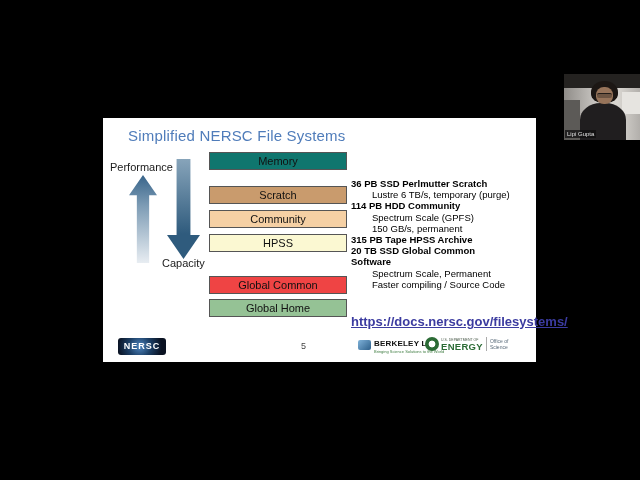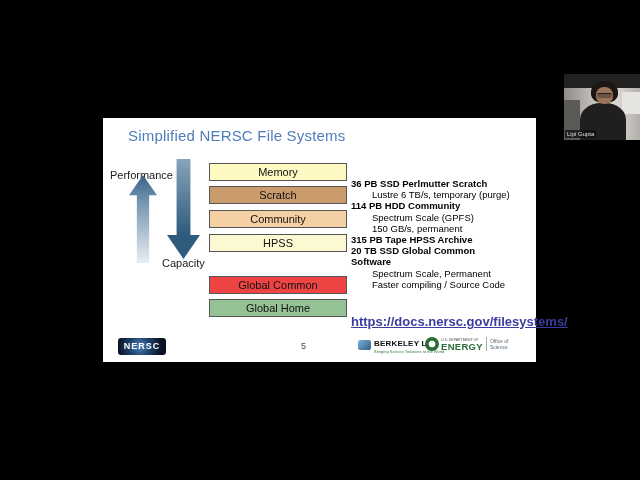--- a/index.html
+++ b/index.html
@@ -7,21 +7,21 @@
               font-family:"Liberation Sans", sans-serif; }
   .stage { position:absolute; left:0; top:0; width:640px; height:480px; background:#000; }
 
   
   .slide { position:absolute; left:103px; top:118px; width:433px; height:244px;
            background:#ffffff; }
   .slide-title { position:absolute; left:25px; top:9px; font-size:15px; letter-spacing:0.2px;
                  color:#4f7cba; white-space:nowrap; }
 
   
-  .perf-label { position:absolute; left:7px; top:43px; font-size:11px; color:#1a1a1a;margin-top:8px; }
+  .perf-label { position:absolute; left:7px; top:43px; font-size:11px; color:#1a1a1a; }
   .cap-label  { position:absolute; left:59px; top:139px; font-size:11px; color:#1a1a1a; }
   .arrow-up { position:absolute; left:26px; top:57px; width:28px; height:88px;
               background:linear-gradient(#38648a, #7d9cb5 35%, #e8edf2);
               clip-path:polygon(50% 0, 100% 23%, 72% 23%, 72% 100%, 28% 100%, 28% 23%, 0 23%); }
   .arrow-down { position:absolute; left:64px; top:41px; width:33px; height:100px;
               background:linear-gradient(#87a4ba, #2f5b7d 75%);
               clip-path:polygon(29% 0, 71% 0, 71% 76%, 100% 76%, 50% 100%, 0 76%, 29% 76%); }
 
   
   .fsbox { position:absolute; left:106px; width:138px; height:18px; border:1px solid #555;
@@ -81,21 +81,21 @@
 
   <div class="slide">
 
     <div class="slide-title">Simplified NERSC File Systems</div>
 
     <div class="perf-label">Performance</div>
     <div class="arrow-up"></div>
     <div class="arrow-down"></div>
     <div class="cap-label">Capacity</div>
 
-    <div class="fsbox" style="top: 45px; background: #fef9c3;">Memory</div>
+    <div class="fsbox" style="top: 34px; background: #0f766e;">Memory</div>
     <div class="fsbox" style="top: 68px; background: rgb(201, 155, 109);">Scratch</div>
     <div class="fsbox" style="top: 92px; background: rgb(245, 208, 164);">Community</div>
     <div class="fsbox" style="top: 116px; background: rgb(251, 248, 210);">HPSS</div>
     <div class="fsbox" style="top: 158px; background: #ef4444;">Global Common</div>
     <div class="fsbox" style="top: 181px; background: rgb(149, 194, 149);">Global Home</div>
 
     <div class="fs-lines">
       <div class="fs-line bold">36 PB SSD Perlmutter Scratch</div>
       <div class="fs-line indent">Lustre 6 TB/s, temporary (purge)</div>
       <div class="fs-line bold">114 PB HDD Community</div>

